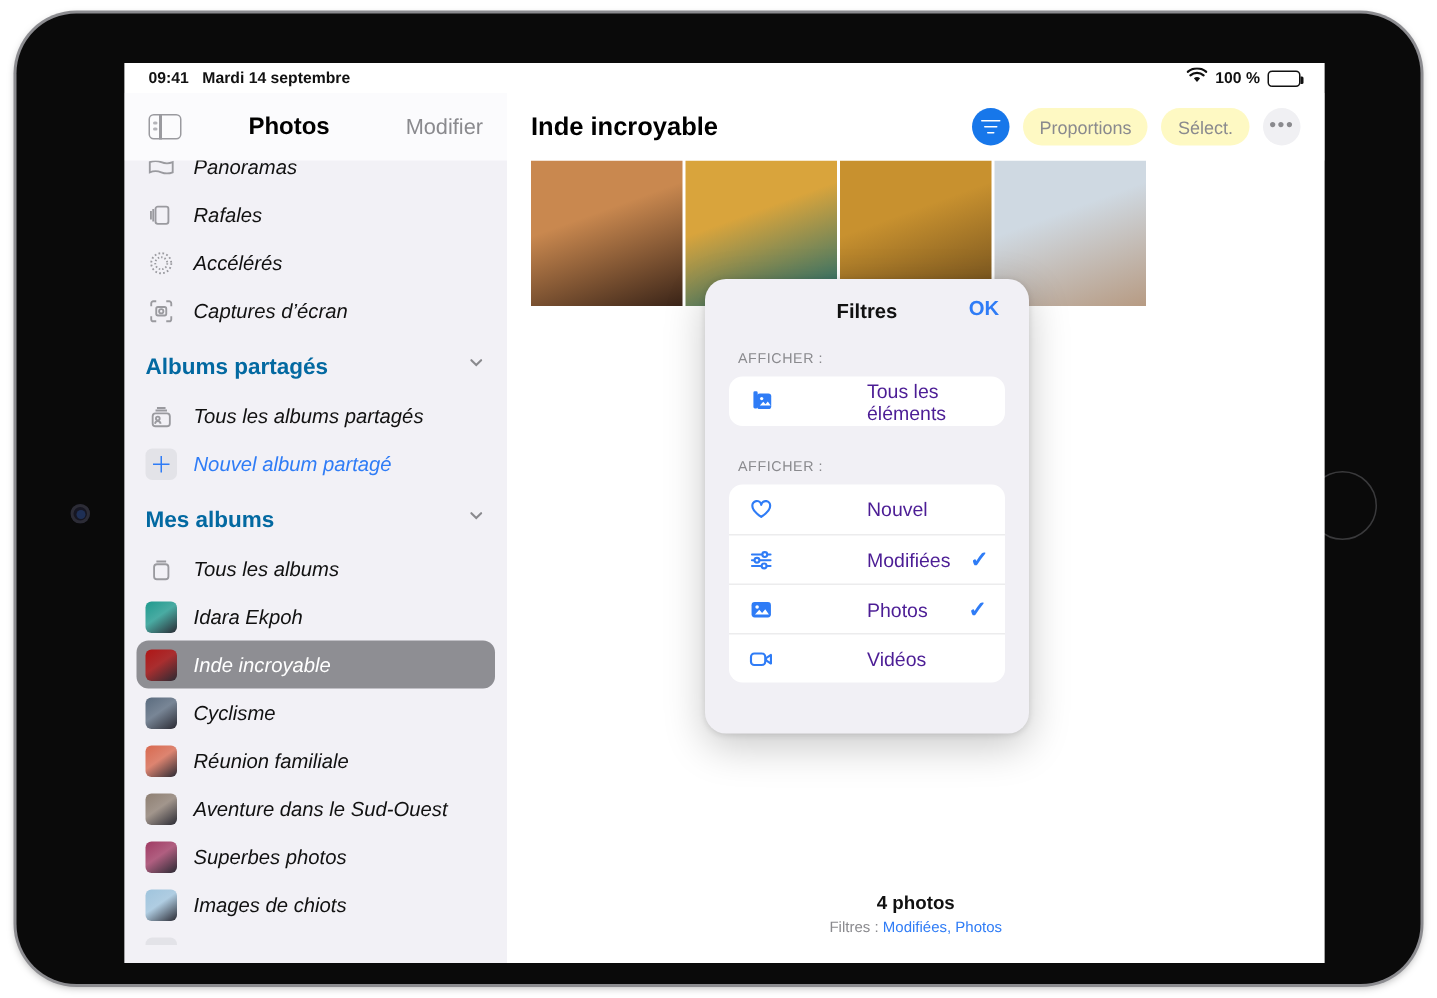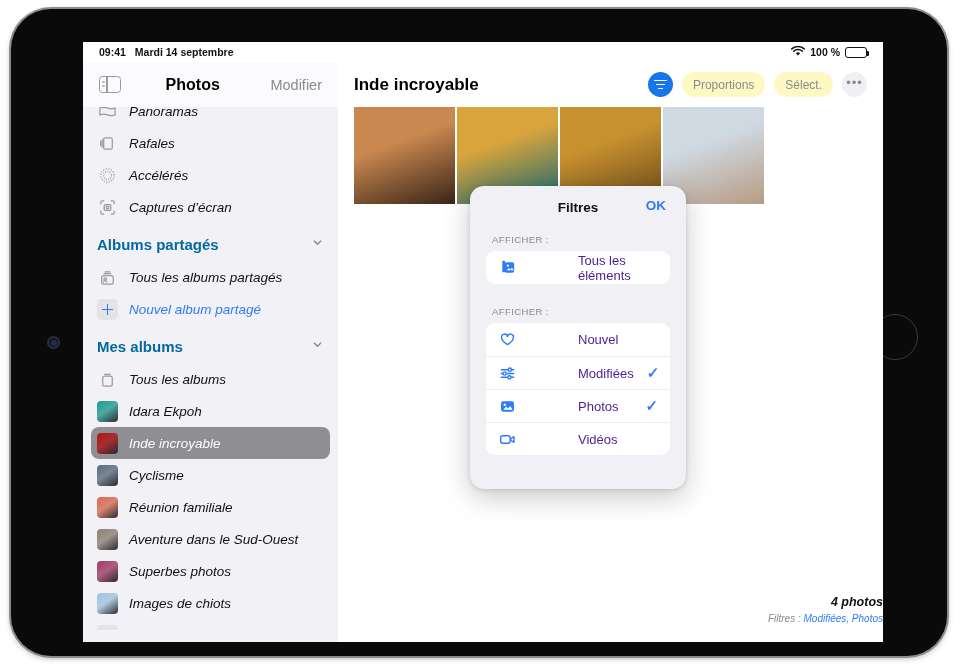--- a/index.html
+++ b/index.html
@@ -180,22 +180,21 @@
     display:flex; gap:2px; padding: 0 16px;
   }
   .photo-cell {
     width: 101px; height: 97px;
     background-size: cover; background-position: center;
     flex:none;
   }
 
   #footer {
     position:absolute; left:0; bottom:18px; width:100%;
-    text-align:right;
-    font-style:italic;
+    text-align:center;
   }
   #photo-count { font-size:12.5px; font-weight:bold; color:#111; }
   #filter-summary { font-size:10px; color:#8a8a8e; margin-top:4px; }
   #filter-summary b { color:#2f7cf6; font-weight:normal; }
 
   
   #filters-dialog {
     position:absolute; left: 387px; top: 144px;
     width: 216px; height: 303px;
     background:#f1f0f5;

